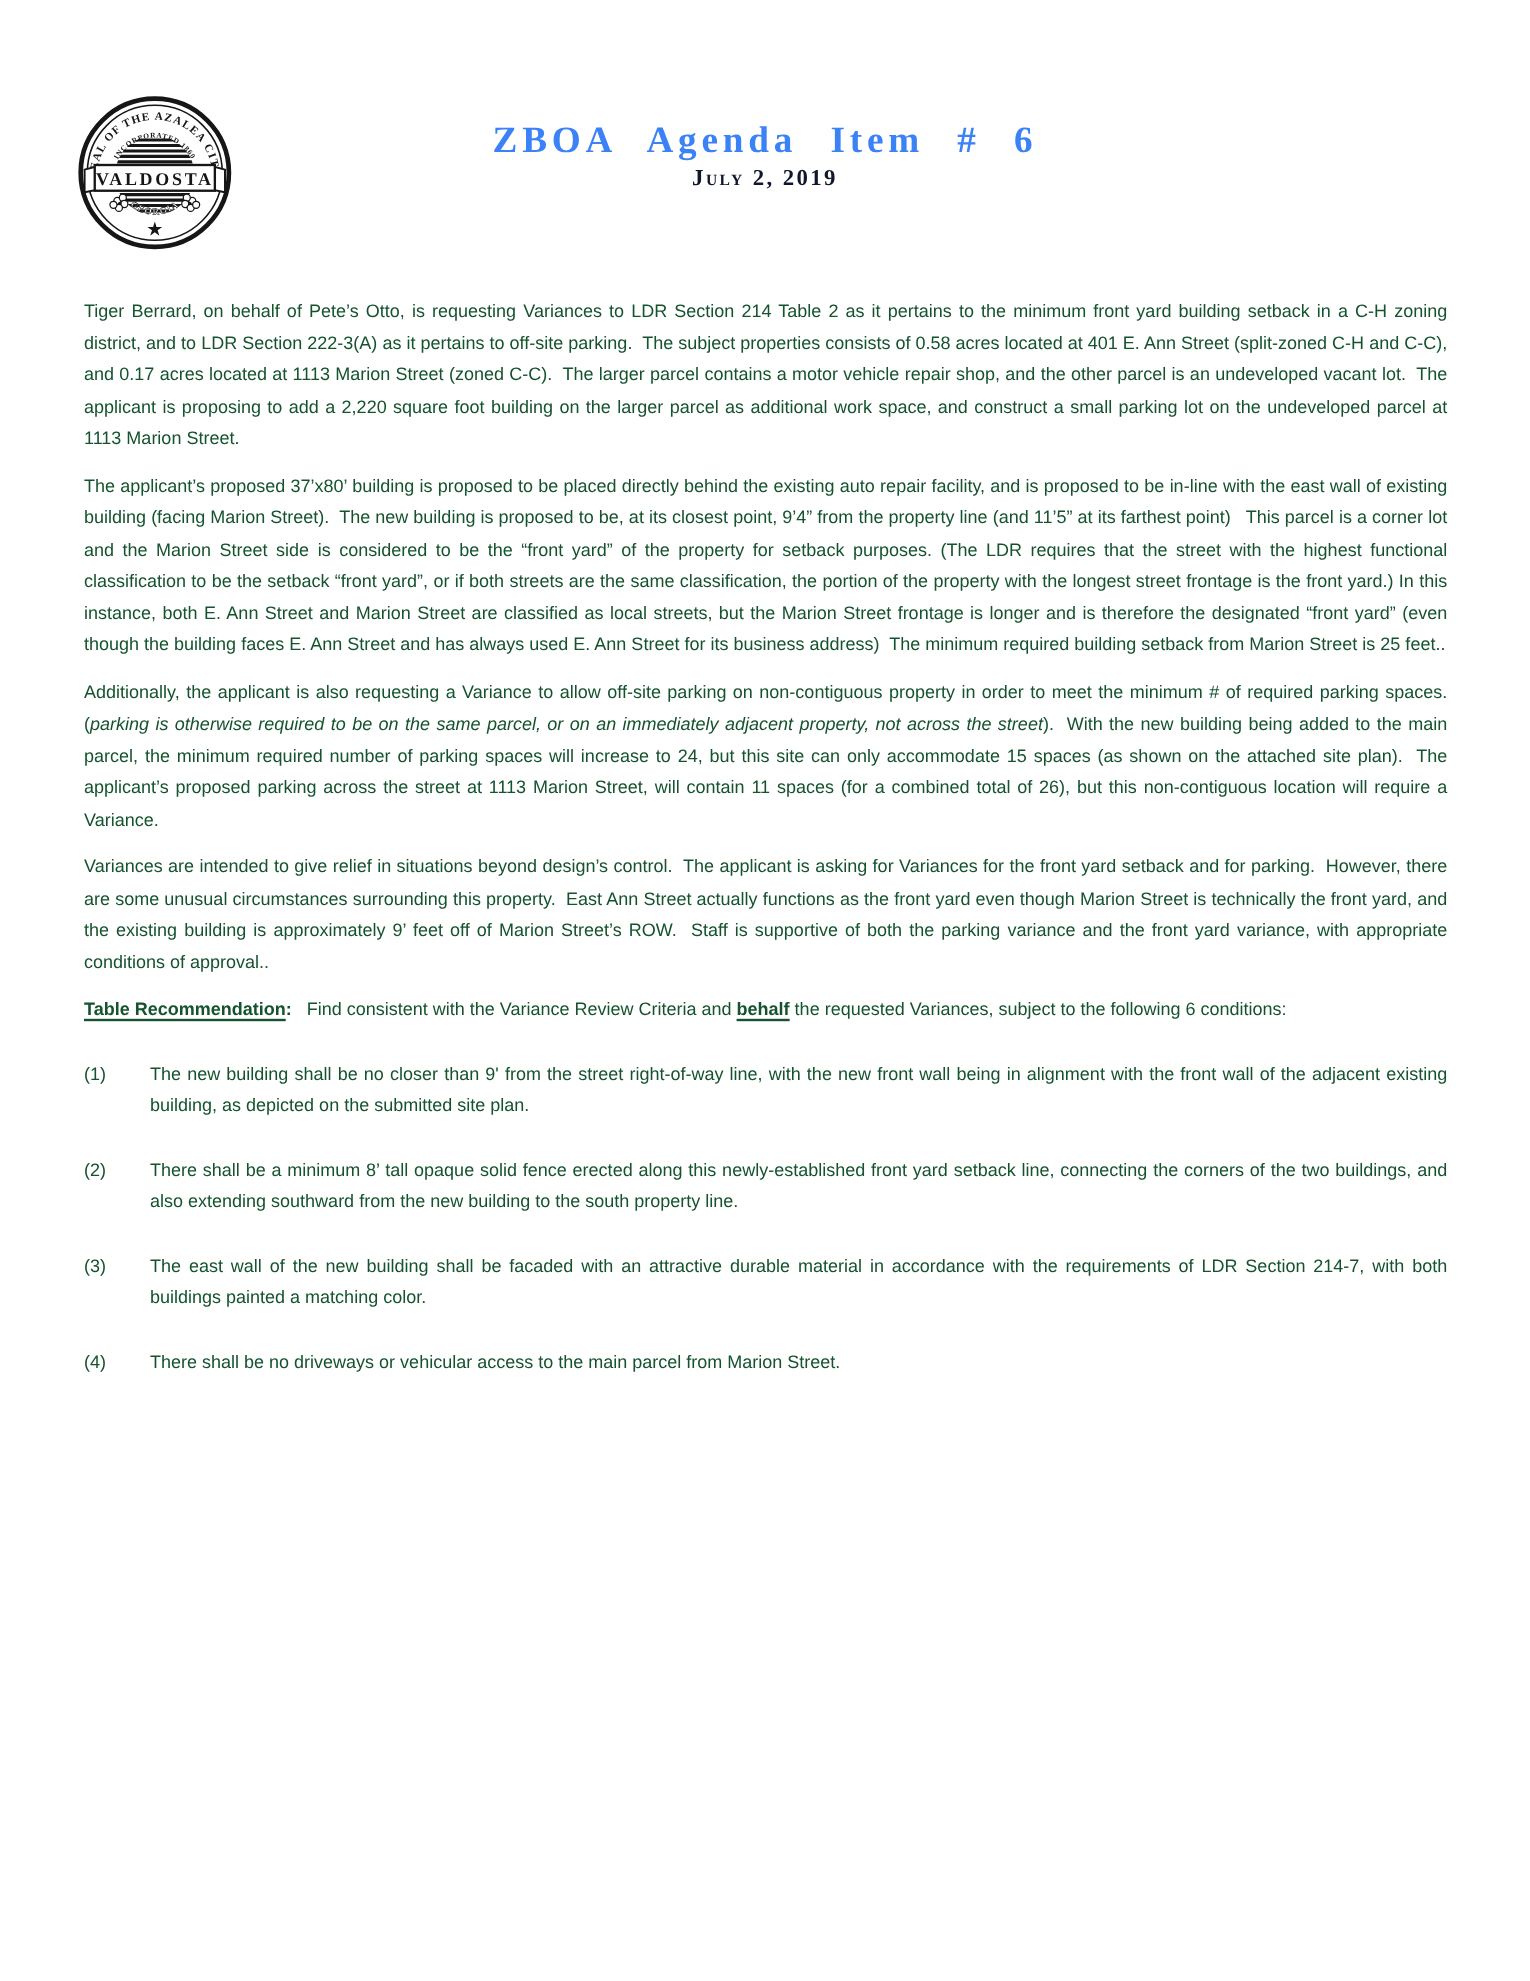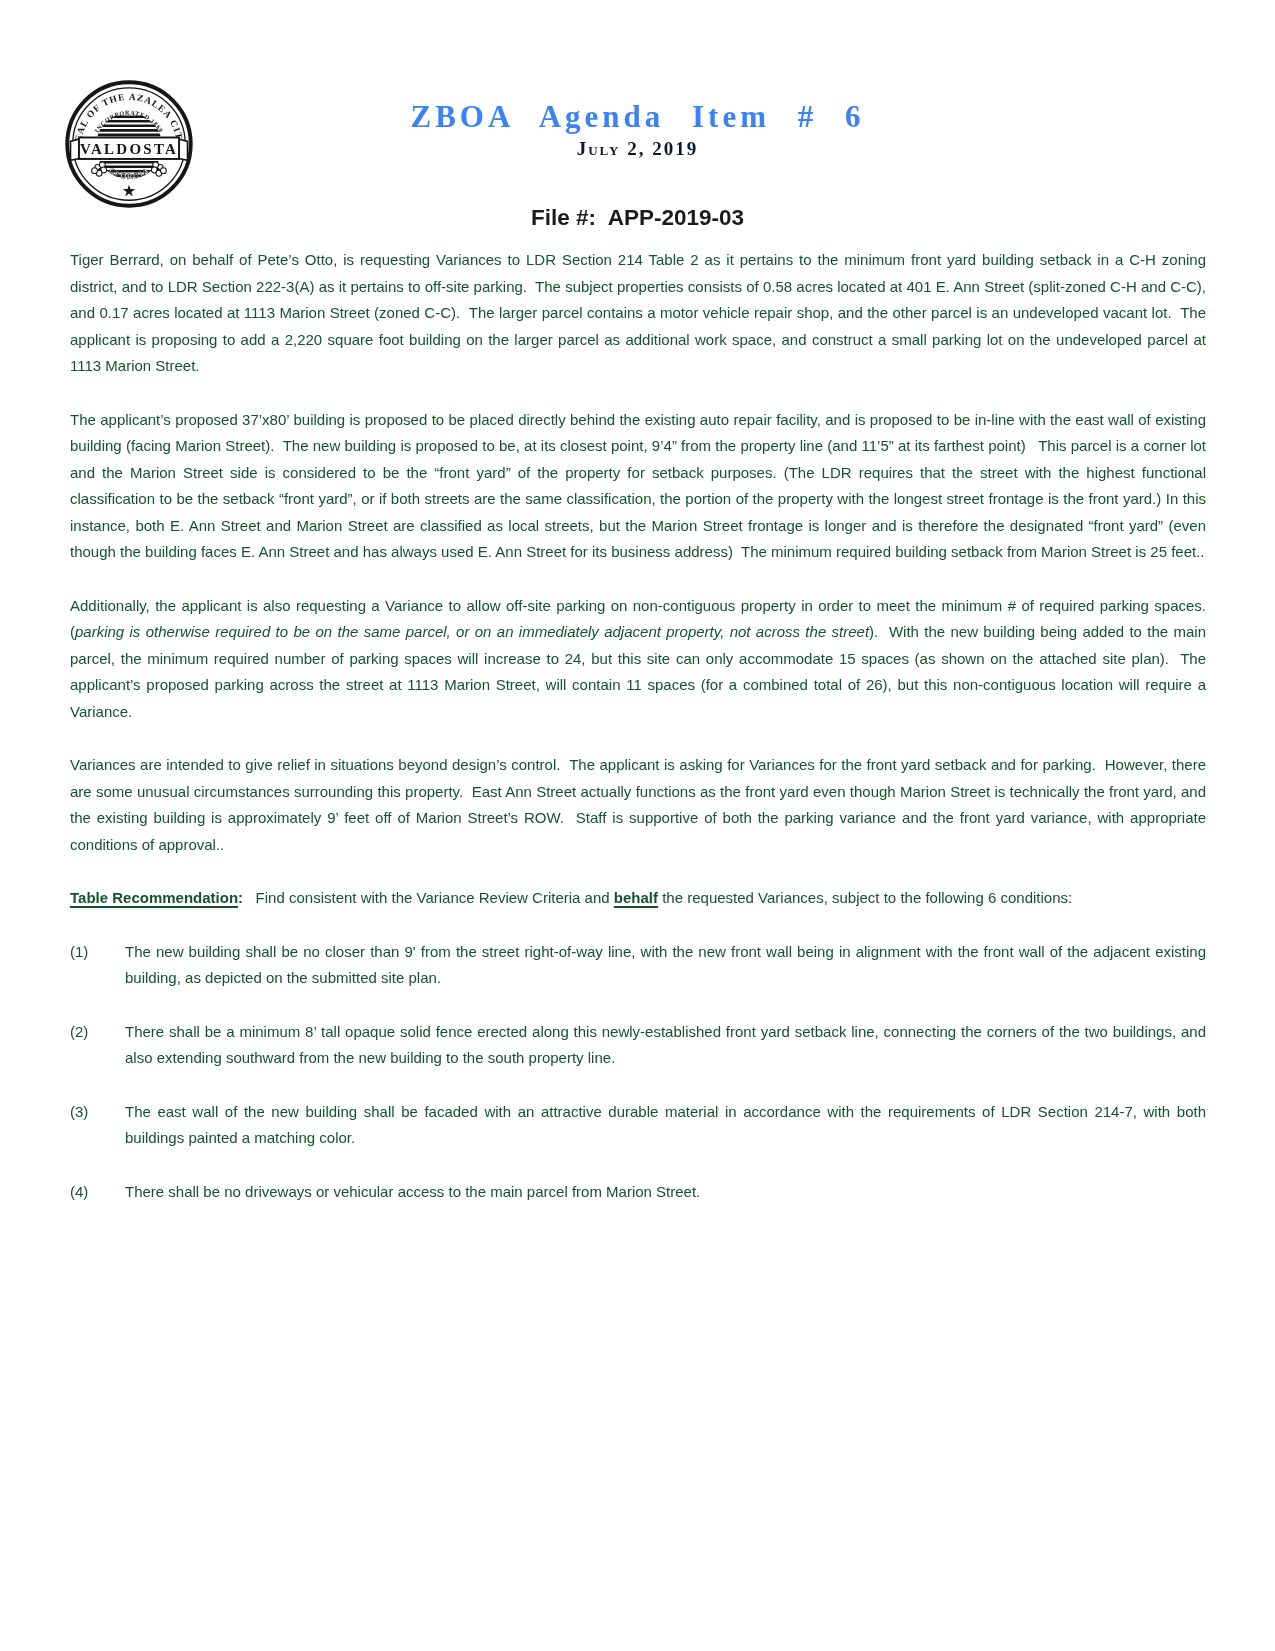--- a/index.html
+++ b/index.html
@@ -36,21 +36,21 @@
   }
   .hdr-sub1 { top:179px; font-weight:700; font-size:22.5px; line-height:26px; }
   .hdr-sub2 { top:205px; font-weight:700; font-size:22.5px; line-height:26px; }
   
   .doc-body {
     position:absolute; left:70px; top:247px; width:1136px;
     font-size:15px; line-height:26.5px;
     text-align:justify; color:#14532d;
   }
   .para { white-space:pre-wrap; margin:0; }
-  .para + .para { margin-top:27px; }
+  .para + .para { margin-top:13px; }
   .seg-i { font-style:italic; }
   .seg-b { font-weight:700; }
   .seg-bu { font-weight:700; text-decoration:underline; text-underline-offset:3px; text-decoration-thickness:2px; }
   .cond { display:flex; margin-top:27px; }
   .cond-num { flex:0 0 55px; white-space:pre; }
   .cond-text { flex:1; text-align:justify; white-space:pre-wrap; }
 </style>
 </head>
 <body>
 
@@ -123,21 +123,20 @@
           <circle cx="153" cy="141" r="4.5"></circle>
         <circle cx="145" cy="139" r="2" fill="#161616" stroke="none"></circle>
       </g>
 
       <polygon fill="#161616" points="100,162.5 102.2,169.4 109.5,169.4 103.6,173.7 105.9,180.6 100,176.3 94.1,180.6 96.4,173.7 90.5,169.4 97.8,169.4"></polygon>
     </svg>
   </div>
 
   <div class="hdr-line hdr-title">ZBOA Agenda Item # 6</div>
   <div class="hdr-line hdr-date">July 2, 2019</div>
-  <div class="hdr-line hdr-sub2">File #:  APP-2019-03</div>
 
   <div class="doc-body">
     <p class="para"><span>Tiger Berrard, on behalf of Pete’s Otto, is requesting Variances to LDR Section 214 Table 2 as it pertains to the minimum front yard building setback in a C-H zoning district, and to LDR Section 222-3(A) as it pertains to off-site parking.  The subject properties consists of 0.58 acres located at 401 E. Ann Street (split-zoned C-H and C-C), and 0.17 acres located at 1113 Marion Street (zoned C-C).  The larger parcel contains a motor vehicle repair shop, and the other parcel is an undeveloped vacant lot.  The applicant is proposing to add a 2,220 square foot building on the larger parcel as additional work space, and construct a small parking lot on the undeveloped parcel at 1113 Marion Street.</span></p>
     <p class="para"><span>The applicant’s proposed 37’x80’ building is proposed to be placed directly behind the existing auto repair facility, and is proposed to be in-line with the east wall of existing building (facing Marion Street).  The new building is proposed to be, at its closest point, 9’4” from the property line (and 11’5” at its farthest point)   This parcel is a corner lot and the Marion Street side is considered to be the “front yard” of the property for setback purposes. (The LDR requires that the street with the highest functional classification to be the setback “front yard”, or if both streets are the same classification, the portion of the property with the longest street frontage is the front yard.) In this instance, both E. Ann Street and Marion Street are classified as local streets, but the Marion Street frontage is longer and is therefore the designated “front yard” (even though the building faces E. Ann Street and has always used E. Ann Street for its business address)  The minimum required building setback from Marion Street is 25 feet..</span></p>
     <p class="para"><span>Additionally, the applicant is also requesting a Variance to allow off-site parking on non-contiguous property in order to meet the minimum # of required parking spaces.  (</span><span class="seg-i">parking is otherwise required to be on the same parcel, or on an immediately adjacent property, not across the street</span><span>).  With the new building being added to the main parcel, the minimum required number of parking spaces will increase to 24, but this site can only accommodate 15 spaces (as shown on the attached site plan).  The applicant’s proposed parking across the street at 1113 Marion Street, will contain 11 spaces (for a combined total of 26), but this non-contiguous location will require a Variance.</span></p>
     <p class="para"><span>Variances are intended to give relief in situations beyond design’s control.  The applicant is asking for Variances for the front yard setback and for parking.  However, there are some unusual circumstances surrounding this property.  East Ann Street actually functions as the front yard even though Marion Street is technically the front yard, and the existing building is approximately 9’ feet off of Marion Street’s ROW.  Staff is supportive of both the parking variance and the front yard variance, with appropriate conditions of approval..</span></p>
     <p class="para"><span class="seg-bu">Table Recommendation</span><span class="seg-b">:</span><span>   Find consistent with the Variance Review Criteria and </span><span class="seg-bu">behalf</span><span> the requested Variances, subject to the following 6 conditions:</span></p>
 
     <div class="cond">
       <span class="cond-num">(1)</span>

